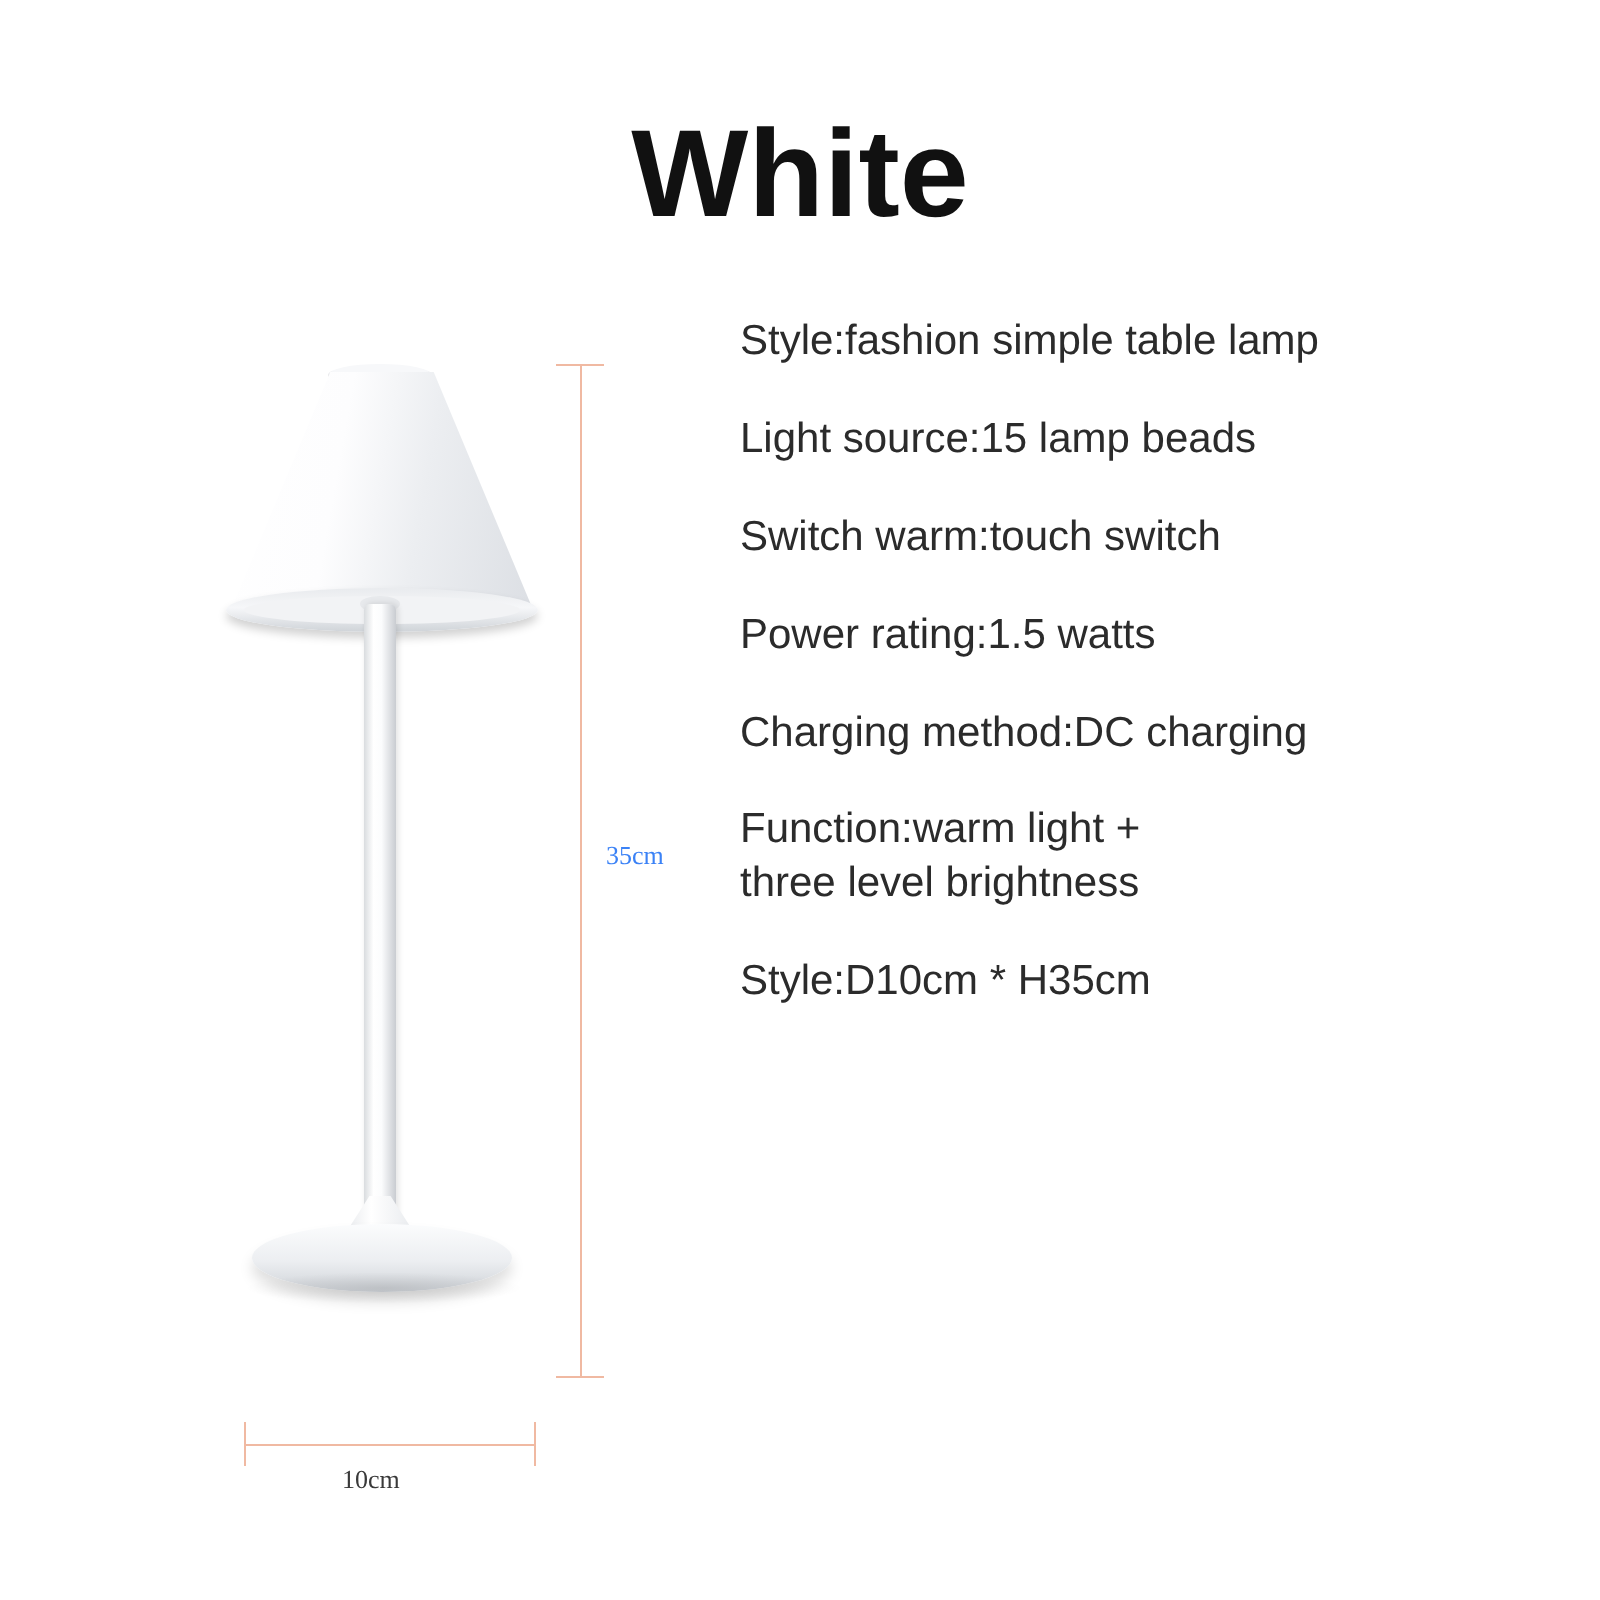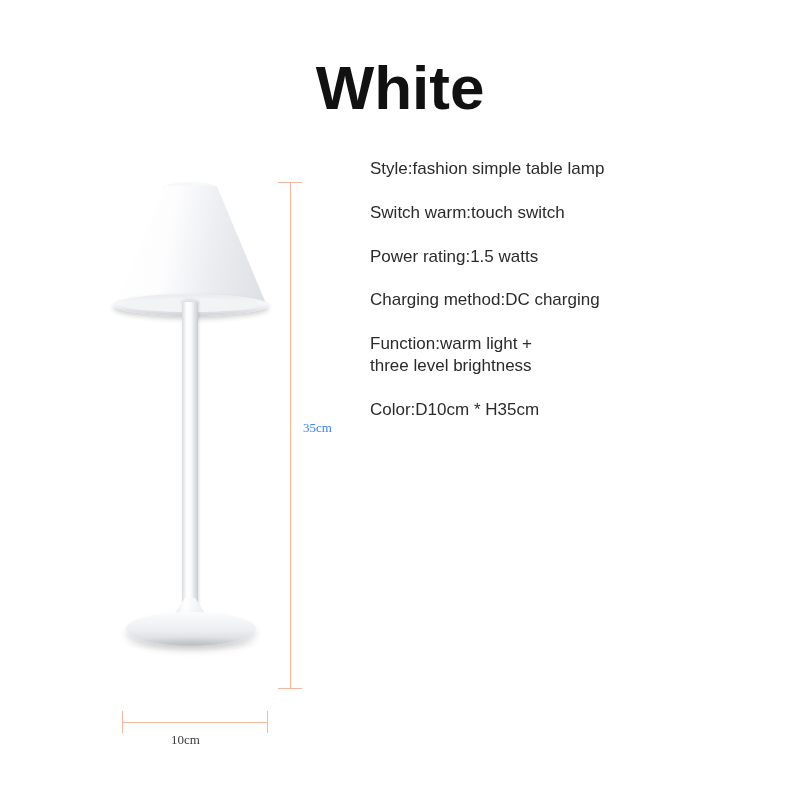--- a/index.html
+++ b/index.html
@@ -181,21 +181,21 @@
   }
 
   
   .specs {
     position: absolute;
     left: 370px;
     top: 158px;
     width: 410px;
   }
   .spec-item {
-    font-size: 17px;
+    font-size: 21px;
     color: #2b2b2b;
     line-height: 1.28;
     margin-bottom: 22px;
     font-family: "Liberation Sans", sans-serif;
     white-space: pre-line;
   }
 </style>
 </head>
 <body>
 
@@ -220,21 +220,22 @@
   <div class="dim-tick tick-bot"></div>
   <div class="dim-label-v">35cm</div>
 
   <div class="dim-line-h"></div>
   <div class="dim-tick tick-left"></div>
   <div class="dim-tick tick-right"></div>
   <div class="dim-label-h">10cm</div>
 
   <div class="specs">
     <div class="spec-item">Style:fashion simple table lamp</div>
+    <div class="spec-item">Light source:15 lamp beads</div>
     <div class="spec-item">Switch warm:touch switch</div>
     <div class="spec-item">Power rating:1.5 watts</div>
     <div class="spec-item">Charging method:DC charging</div>
     <div class="spec-item">Function:warm light +
 three level brightness</div>
-    <div class="spec-item">Color:D10cm * H35cm</div>
+    <div class="spec-item">Style:D10cm * H35cm</div>
   </div>
 
 </div>
 
 </body></html>

